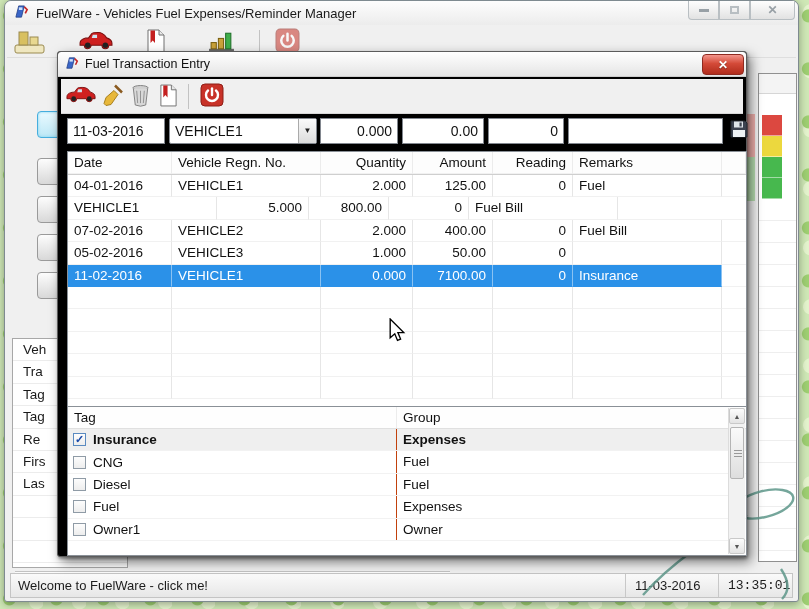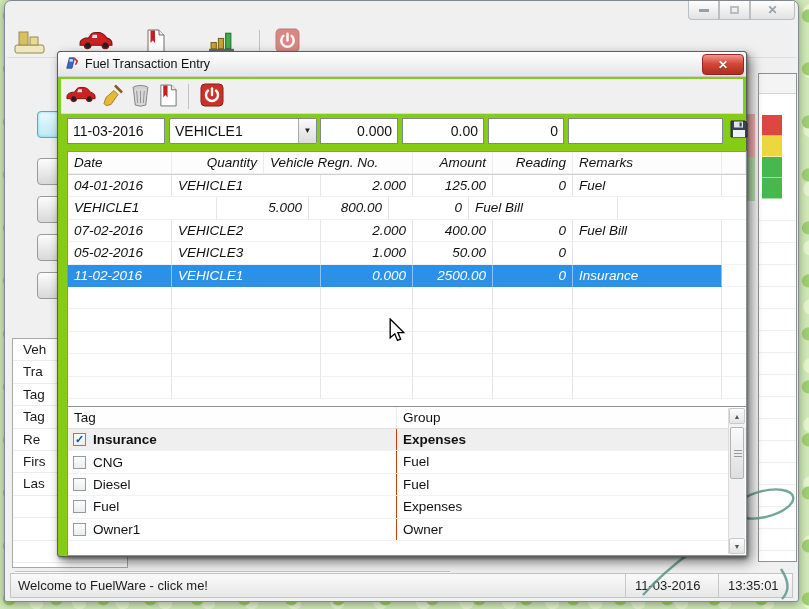--- a/index.html
+++ b/index.html
@@ -88,26 +88,26 @@
   
   .status-bar {
     position: absolute; left: 5px; right: 5px; bottom: 3px; height: 25px;
     display: flex; align-items: center;
     background: linear-gradient(#fafafa, #e7e7e7);
     border: 1px solid #c4c4c4; font-size: 13px; color: #1c1c1c;
   }
   .sb-msg { flex: 1; padding-left: 7px; }
   .sb-cell { border-left: 1px solid #c8c8c8; height: 100%; display: flex; align-items: center; padding: 0 9px; }
   .sb-date { width: 93px; }
-  .sb-time { width: 74px; }
+  .sb-time { width: 74px; font-family: Liberation Mono, monospace; }
 
   
   .dialog {
     position: absolute; left: 52px; top: 50px; width: 690px; height: 506px;
-    background: #84cc16; border: 1px solid #5c5c5c; border-radius: 3px;
+    background: #000000; border: 1px solid #5c5c5c; border-radius: 3px;
     box-shadow: 4px 5px 12px rgba(0,0,0,.5), 1px 2px 3px rgba(0,0,0,.35);
     z-index: 10;
   }
   .dlg-titlebar {
     position: absolute; left: 0; top: 0; right: 0; height: 25px;
     display: flex; align-items: center; gap: 6px; padding-left: 7px;
     background: linear-gradient(#ffffff, #e5e5e5);
     border-bottom: 1px solid #cdcdcd; border-radius: 3px 3px 0 0;
     font-size: 12.5px; color: #101010;
   }
@@ -141,21 +141,21 @@
     background: linear-gradient(#fafafa, #dcdcdc);
     border-left: 1px solid #aaa;
     display: flex; align-items: center; justify-content: center;
     font-size: 8px; color: #222; }
   .save-btn { position: absolute; left: 668px; top: 66px; width: 25px; height: 25px;
     background: transparent; border: none; display: flex; align-items: center; justify-content: center; }
 
   
   .tx-table {
     position: absolute; left: 9px; top: 99px; width: 680px; height: 308px;
-    background: #fff; border: 1px solid #8a9097; overflow: hidden; font-style: italic;
+    background: #fff; border: 1px solid #8a9097; overflow: hidden;
   }
   .tx-head { display: flex; height: 23px; align-items: center;
     background: #fdfdfd; border-bottom: 1px solid #cfcfcf; font-size: 13.5px; }
   .tx-head .cell { border-right: 1px solid #ececec; height: 100%; line-height: 22px; }
   .trow { display: flex; height: 22.4px; }
   .cell { padding: 0 6px; font-size: 13.5px; line-height: 22.4px; overflow: hidden; white-space: nowrap;
     border-right: 1px solid #e6e6e6; border-bottom: 1px solid #f1f1f1; }
   .c0 { width: 104px; } .c1 { width: 149px; } .c2 { width: 92px; text-align: right; }
   .c3 { width: 80px; text-align: right; } .c4 { width: 80px; text-align: right; }
   .c5 { width: 149px; } .c6 { flex: 1; border-right: none; }
@@ -201,20 +201,30 @@
   .swirl { position: absolute; left: 576px; top: 440px; z-index: 2; }
   .cursor { position: absolute; left: 389px; top: 318px; z-index: 99; }
 
   .tbi, .win-btn, .nav-btn, .save-btn, .dlg-close { cursor: default; }
 </style>
 </head>
 <body>
 
 <div class="main-window">
 
+  <div class="mw-titlebar">
+    <span>
+      <svg width="15" height="15" viewBox="0 0 16 16">
+          <path d="M2 14 L5 2 H11 L8 14 Z" fill="#3a66c8" stroke="#1e3a80" stroke-width="0.8"></path>
+          <path d="M11 3 L14 6 L12 10" fill="none" stroke="#c42828" stroke-width="1.8"></path>
+          <rect x="5.2" y="3.6" width="3.8" height="2.8" fill="#cfe0f8"></rect>
+        </svg>
+    </span>
+    <span>FuelWare - Vehicles Fuel Expenses/Reminder Manager</span>
+  </div>
 
   <div class="win-controls">
     <div class="win-btn first">
         <span class="glyph-min"></span>
       </div>
     <div class="win-btn">
         <span class="glyph-max"></span>
       </div>
     <div class="win-btn close-plain">
         <span>✕</span>
@@ -382,22 +392,22 @@
             <rect x="5" y="2.5" width="9" height="6" fill="#dfe6ea"></rect>
             <rect x="10.5" y="3.5" width="2.2" height="4" fill="#3c4350"></rect>
             <rect x="4" y="11" width="12" height="7" fill="#eef2f4"></rect>
           </svg>
       </span>
     </div>
 
     <div class="tx-table">
       <div class="tx-head">
         <div class="cell c0">Date</div>
+        <div class="cell c1">Vehicle Regn. No.</div>
         <div class="cell c2">Quantity</div>
-        <div class="cell c1">Vehicle Regn. No.</div>
         <div class="cell c3">Amount</div>
         <div class="cell c4">Reading</div>
         <div class="cell c5">Remarks</div>
         <div class="cell c6"></div>
       </div>
 
       <div class="trow">
         <div class="cell c0">04-01-2016</div>
         <div class="cell c1">VEHICLE1</div>
         <div class="cell c2">2.000</div>
@@ -429,21 +439,21 @@
         <div class="cell c2">1.000</div>
         <div class="cell c3">50.00</div>
         <div class="cell c4">0</div>
         <div class="cell c5"></div>
         <div class="cell c6"></div>
       </div>
       <div class="trow selected">
         <div class="cell c0">11-02-2016</div>
         <div class="cell c1">VEHICLE1</div>
         <div class="cell c2">0.000</div>
-        <div class="cell c3">2500.00</div>
+        <div class="cell c3">7100.00</div>
         <div class="cell c4">0</div>
         <div class="cell c5">Insurance</div>
         <div class="cell c6"></div>
       </div>
 
       <div class="trow">
           <div class="cell c0"></div>
           <div class="cell c1"></div>
           <div class="cell c2"></div>
           <div class="cell c3"></div>

